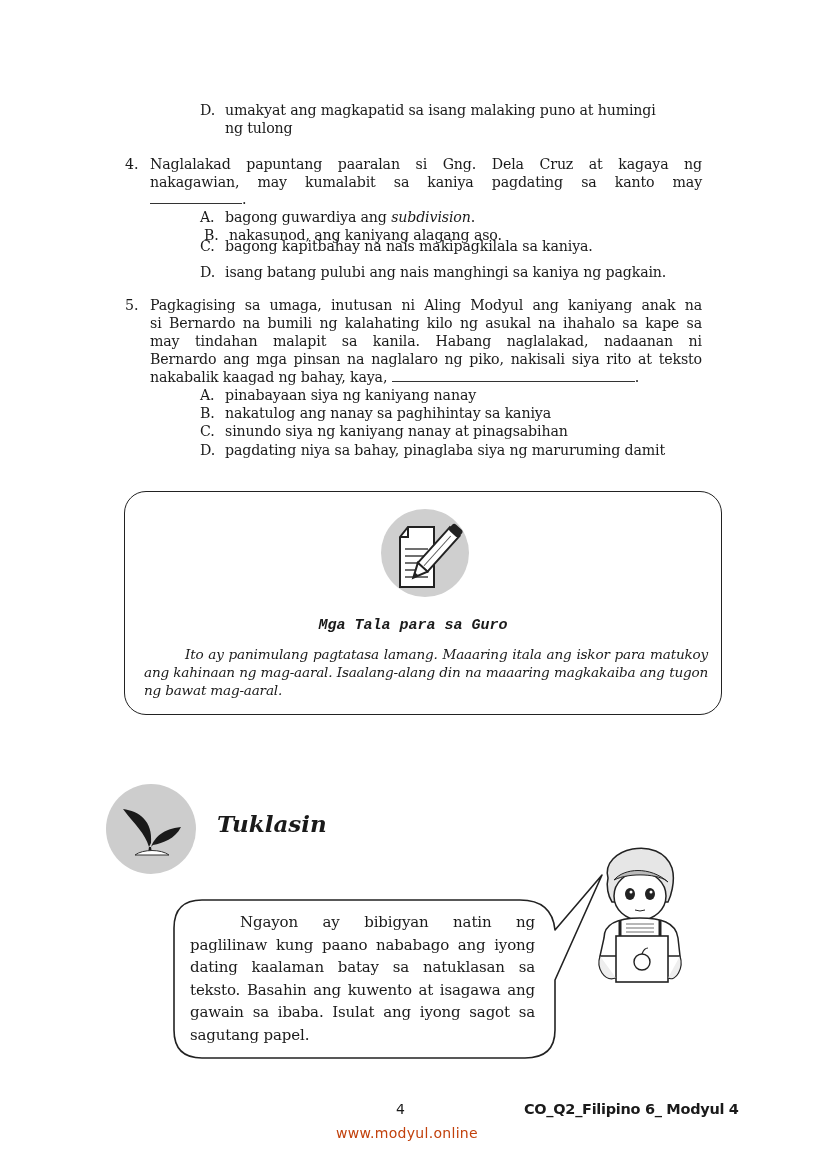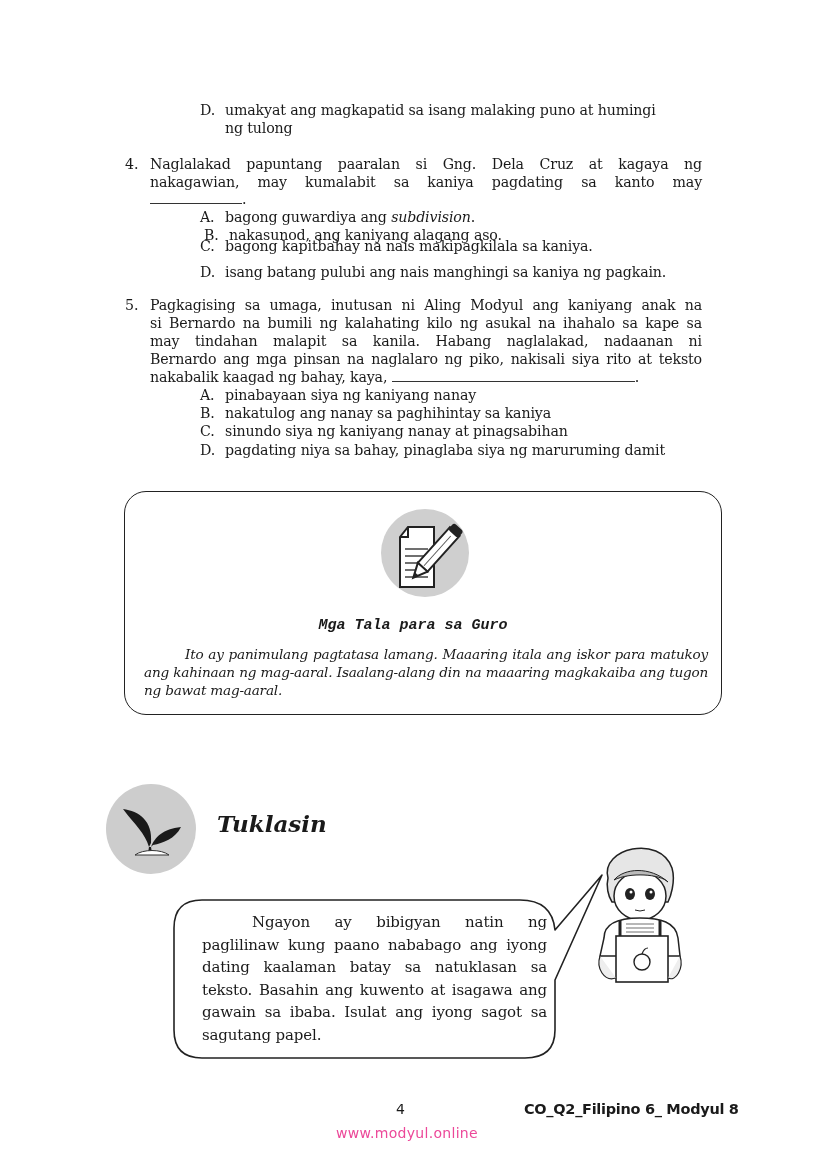--- a/index.html
+++ b/index.html
@@ -14,25 +14,25 @@
     .note-box { position: absolute; left: 124px; top: 491px; width: 598px; height: 224px;
       border: 1.6px solid #222; border-radius: 22px; box-sizing: border-box; }
     .note-title { position: absolute; left: 0; right: 0; top: 617px; text-align: center;
       font-family: Liberation Mono, monospace; font-weight: bold; font-style: italic; font-size: 15px; }
     .note-text { position: absolute; left: 144px; top: 645px; width: 564px; font-style: italic;
       font-family: "DejaVu Serif", serif; font-size: 13.6px; line-height: 18px; text-align: justify; letter-spacing: -0.2px; }
     .note-text .indent { display: inline-block; width: 41px; }
     .section-title { position: absolute; left: 217px; top: 810px; font-family: "DejaVu Serif", serif;
       font-weight: bold; font-style: italic; font-size: 23px; }
     .bubble-text { position: absolute; left: 190px; top: 911px; width: 345px; font-family: "DejaVu Serif", serif;
-      font-size: 15px; line-height: 22.5px; text-align: justify; letter-spacing: -0.15px; margin-left: 12px; }
+      font-size: 15px; line-height: 22.5px; text-align: justify; letter-spacing: -0.15px; }
     .bubble-text .indent { display: inline-block; width: 50px; }
     .footer-page { position: absolute; left: 396px; top: 1101px; font-family: "DejaVu Sans", sans-serif; font-size: 14px; }
     .footer-code { position: absolute; left: 524px; top: 1101px; font-family: "DejaVu Sans", sans-serif; font-size: 14.5px; font-weight: bold; letter-spacing: -0.3px; }
-    .watermark { position: absolute; left: 336px; top: 1125px; font-family: "DejaVu Sans", sans-serif; font-size: 14px; color: #ec4899; letter-spacing: 0.3px; }
+    .watermark { position: absolute; left: 336px; top: 1125px; font-family: "DejaVu Sans", sans-serif; font-size: 14px; color: #c2410c; letter-spacing: 0.3px; }
     .line-blank { display: inline-block; border-bottom: 1px solid #333; height: 12px; vertical-align: baseline; }
   </style>
 </head>
 <body>
 
 <div class="serif opt" style="left:200px; top:101px;">
   <span class="letter">D.</span><span>umakyat ang magkapatid sa isang malaking puno at humingi</span>
 </div>
 <div class="serif opt" style="left:225px; top:119px;">ng tulong</div>
 
@@ -127,14 +127,14 @@
   <line x1="36" y1="90" x2="64" y2="90" stroke="#888" stroke-width="1.2"></line>
   <line x1="36" y1="94" x2="64" y2="94" stroke="#888" stroke-width="1.2"></line>
   <rect x="26" y="98" width="52" height="46" fill="#fff" stroke="#222" stroke-width="1.6"></rect>
   <circle cx="52" cy="124" r="8" fill="none" stroke="#222" stroke-width="1.4"></circle>
   <path d="M52 116 Q54 110 58 110" fill="none" stroke="#222" stroke-width="1.2"></path>
   <path d="M10 118 C6 130, 14 144, 26 140" fill="#eee" stroke="#222" stroke-width="1.2"></path>
   <path d="M90 118 C94 130, 86 144, 78 140" fill="#eee" stroke="#222" stroke-width="1.2"></path>
 </svg>
 
 <div class="footer-page">4</div>
-<div class="footer-code">CO_Q2_Filipino 6_ Modyul 8</div>
+<div class="footer-code">CO_Q2_Filipino 6_ Modyul 4</div>
 <div class="watermark">www.modyul.online</div>
 
 </body></html>

